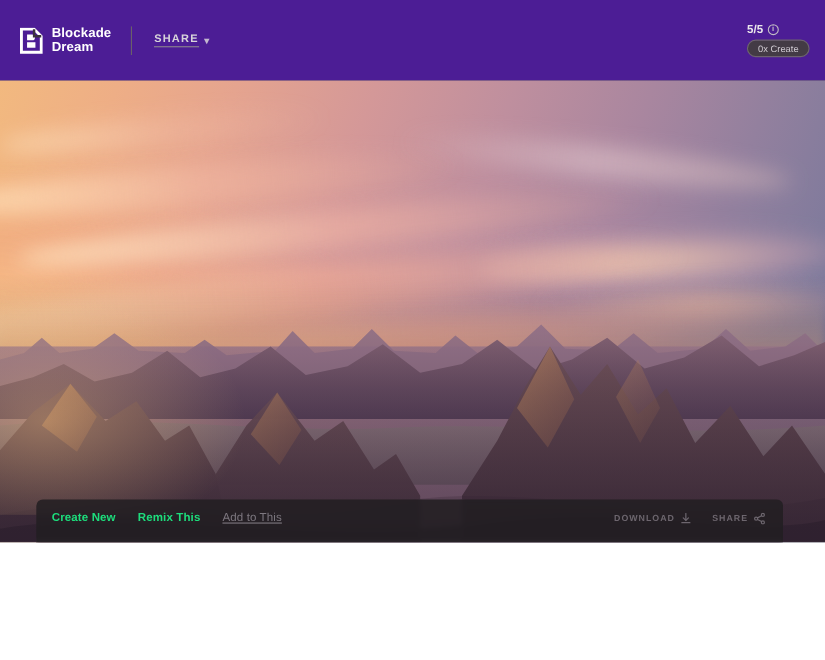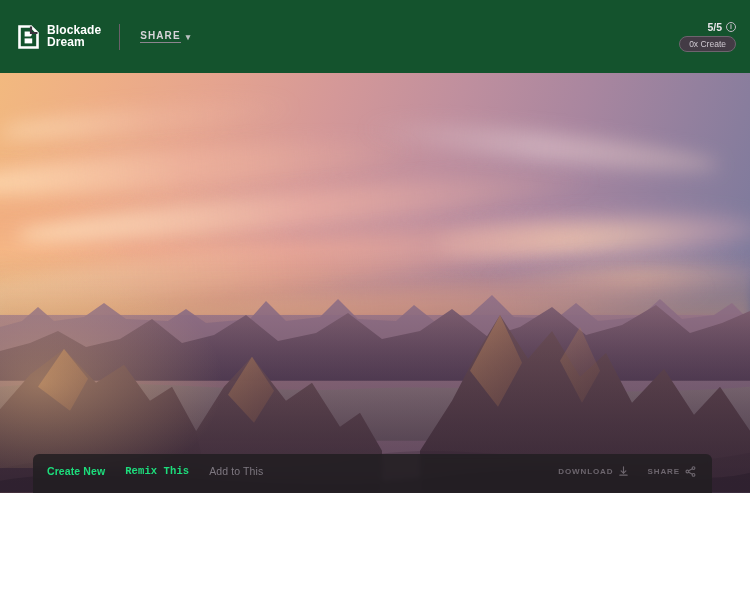--- a/index.html
+++ b/index.html
@@ -88,21 +88,21 @@
   .sun-kiss{
     position:absolute; left:-4%; bottom:6%;
     width:34%; height:48%;
     background:radial-gradient(ellipse at 28% 58%, rgba(255,200,130,.38), rgba(255,170,110,0) 70%);
     pointer-events:none;
   }
 
   
   #header{
     position:absolute; left:0; top:0; width:750px; height:73px;
-    background:#14532d;
+    background:#4c1d95;
     display:flex; align-items:center;
   }
   .hdr-left{ display:flex; align-items:center; padding-left:18px; }
   .logo-mark{
     width:21px; height:24px; flex:none;
     position:relative;
   }
   .logo-mark svg{ display:block; }
   .logo-text{
     margin-left:8px;
@@ -117,21 +117,21 @@
   .view-btn{
     display:flex; align-items:center; gap:5px;
     color:#d8d4da; font-size:10px; letter-spacing:1.1px; font-weight:bold;
     cursor:pointer;
   }
   .view-btn .label{ border-bottom:1px solid #8d858f; padding-bottom:1px; }
   .chev{ font-size:9px; opacity:.85; }
 
   .hdr-right{
     margin-left:auto; padding-right:14px;
-    display:flex; flex-direction:column; align-items:flex-end; gap:3px;
+    display:flex; flex-direction:column; align-items:flex-start; gap:3px;
   }
   .credits{
     display:flex; align-items:center; gap:4px;
     color:#e9e6ea; font-size:10.5px; font-weight:bold;
   }
   .info-ic{
     width:10px; height:10px; border-radius:50%;
     border:1px solid #c2bcc5; color:#c2bcc5;
     font-size:7px; line-height:8px; text-align:center;
     font-weight:bold;
@@ -155,22 +155,22 @@
   .panel-row1{
     display:flex; align-items:center;
     height:34px; padding:0 16px 0 14px;
   }
   .tabs{ display:flex; align-items:center; gap:20px; }
   .tab{
     font-size:10.5px; cursor:pointer; white-space:nowrap;
     letter-spacing:.1px;
   }
   .tab.active{ color:#1ddd7c; font-weight:bold; }
-  .tab.alt{ color:#1ddd7c; font-weight:bold;font-family:Liberation Mono, monospace; }
-  .tab.dim{ color:#7e7880; }
+  .tab.alt{ color:#1ddd7c; font-weight:bold; }
+  .tab.dim{ color:#7e7880;text-decoration:underline; }
 
   .actions{ margin-left:auto; display:flex; align-items:flex-end; gap:18px; }
   .act{
     display:flex; align-items:center; gap:5px;
     color:#6d666e; font-size:8px; letter-spacing:.9px; font-weight:bold;
     cursor:pointer;
   }
   .act svg{ display:block; }
 
   .panel-row2{ padding:0 16px 0 14px; }

